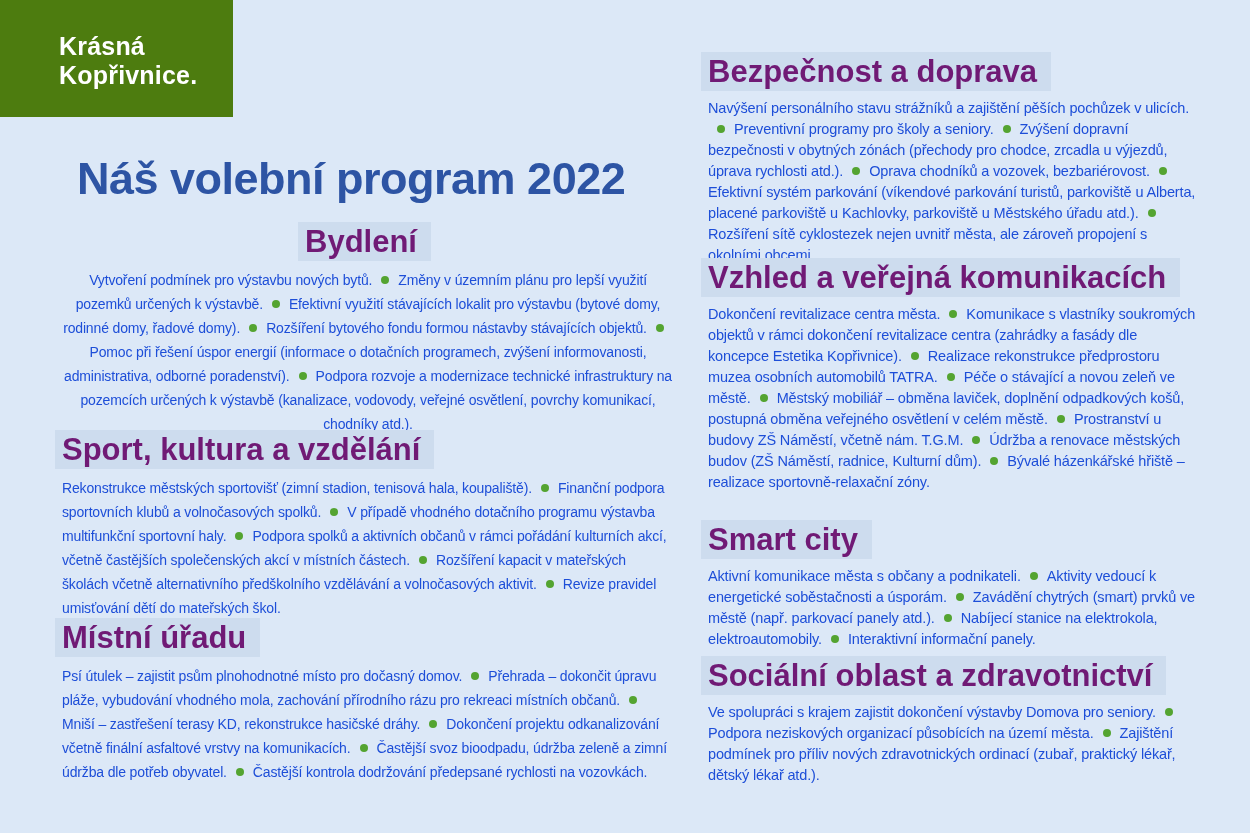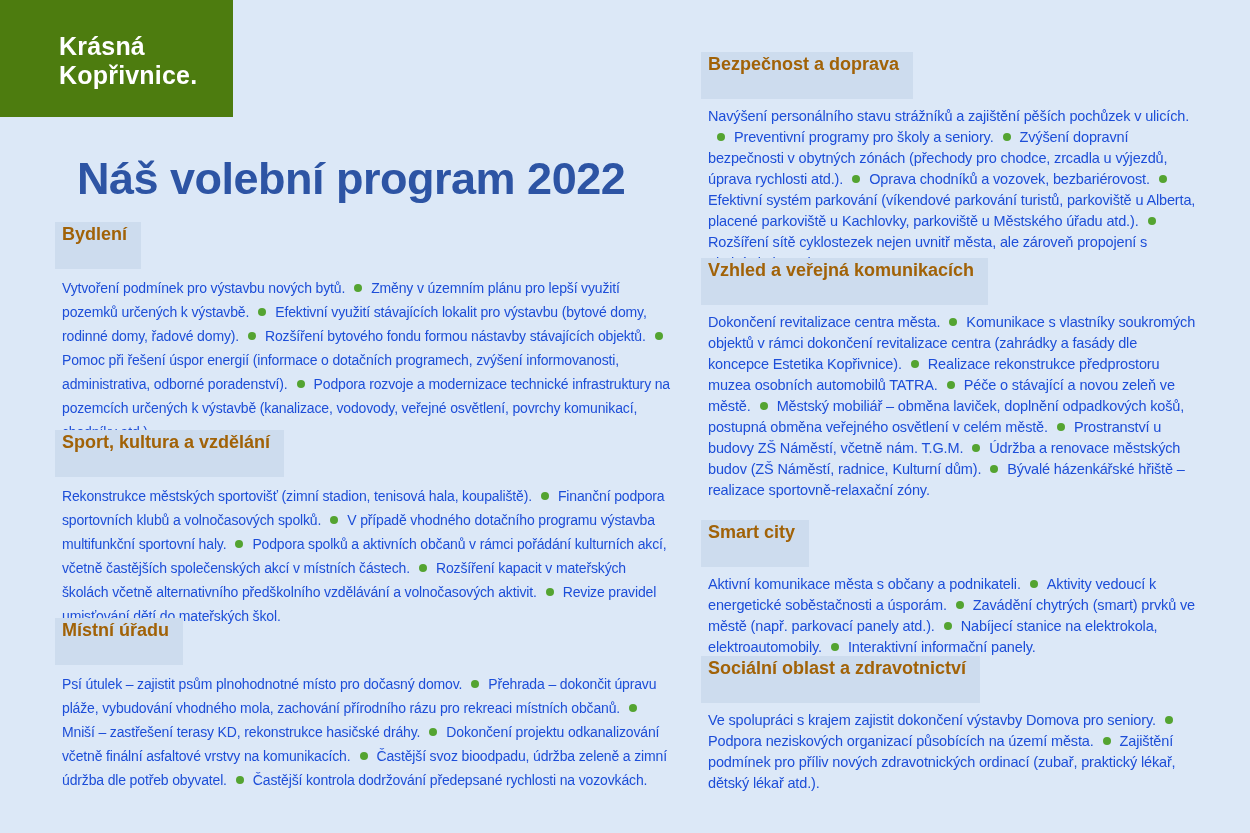--- a/index.html
+++ b/index.html
@@ -41,25 +41,25 @@
   }
   
   .col { position: absolute; top: 0; height: 833px; }
   .col-left  { left: 62px;  width: 612px; }
   .col-right { left: 708px; width: 490px; }
   .sec { position: absolute; left: 0; right: 0; }
   .sec-head { margin: 0 0 7px -7px; }
   .sec-heading {
     display: inline-block;
     background: #cddcee;
-    color: #a16207;
-    font-size: 18px;
+    color: #701a75;
+    font-size: 31px;
     font-weight: bold;
     line-height: 1.1;
-    padding: 3px 14px 24px 7px;
+    padding: 3px 14px 2px 7px;
   }
   .sec-body {
     margin: 0;
     color: #1d4ed8;
     letter-spacing: -0.15px;
   }
   .col-left  .sec-body { font-size: 14px; line-height: 24px; }
   .col-right .sec-body { font-size: 14.5px; line-height: 21px; }
   .bullet {
     display: inline-block;
@@ -78,21 +78,21 @@
   <div class="logo-box">
     <div class="logo-text">
       <div>Krásná</div>
       <div>Kopřivnice.</div>
     </div>
   </div>
 
   <h1 class="title">Náš volební program 2022</h1>
 
   <div class="col col-left" id="col-left">
-      <section class="sec" style="top: 222px;">
+      <section class="sec" style="top: 222px; text-align: center;">
         <div class="sec-head"><span class="sec-heading">Bydlení</span></div>
         <p class="sec-body"><span class="item">Vytvoření podmínek pro výstavbu nových bytů.</span><span class="bullet"></span><span class="item">Změny v územním plánu pro lepší využití pozemků určených k výstavbě.</span><span class="bullet"></span><span class="item">Efektivní využití stávajících lokalit pro výstavbu (bytové domy, rodinné domy, řadové domy).</span><span class="bullet"></span><span class="item">Rozšíření bytového fondu formou nástavby stávajících objektů.</span><span class="bullet"></span><span class="item">Pomoc při řešení úspor energií (informace o dotačních programech, zvýšení informovanosti, administrativa, odborné poradenství).</span><span class="bullet"></span><span class="item">Podpora rozvoje a modernizace technické infrastruktury na pozemcích určených k výstavbě (kanalizace, vodovody, veřejné osvětlení, povrchy komunikací, chodníky atd.).</span></p>
       </section>
       <section class="sec" style="top: 430px;">
         <div class="sec-head"><span class="sec-heading">Sport, kultura a vzdělání</span></div>
         <p class="sec-body"><span class="item">Rekonstrukce městských sportovišť (zimní stadion, tenisová hala, koupaliště).</span><span class="bullet"></span><span class="item">Finanční podpora sportovních klubů a volnočasových spolků.</span><span class="bullet"></span><span class="item">V případě vhodného dotačního programu výstavba multifunkční sportovní haly.</span><span class="bullet"></span><span class="item">Podpora spolků a aktivních občanů v rámci pořádání kulturních akcí, včetně častějších společenských akcí v místních částech.</span><span class="bullet"></span><span class="item">Rozšíření kapacit v mateřských školách včetně alternativního předškolního vzdělávání a volnočasových aktivit.</span><span class="bullet"></span><span class="item">Revize pravidel umisťování dětí do mateřských škol.</span></p>
       </section>
       <section class="sec" style="top: 618px;">
         <div class="sec-head"><span class="sec-heading">Místní úřadu</span></div>
         <p class="sec-body"><span class="item">Psí útulek – zajistit psům plnohodnotné místo pro dočasný domov.</span><span class="bullet"></span><span class="item">Přehrada – dokončit úpravu pláže, vybudování vhodného mola, zachování přírodního rázu pro rekreaci místních občanů.</span><span class="bullet"></span><span class="item">Mniší – zastřešení terasy KD, rekonstrukce hasičské dráhy.</span><span class="bullet"></span><span class="item">Dokončení projektu odkanalizování včetně finální asfaltové vrstvy na komunikacích.</span><span class="bullet"></span><span class="item">Častější svoz bioodpadu, údržba zeleně a zimní údržba dle potřeb obyvatel.</span><span class="bullet"></span><span class="item">Častější kontrola dodržování předepsané rychlosti na vozovkách.</span></p>

